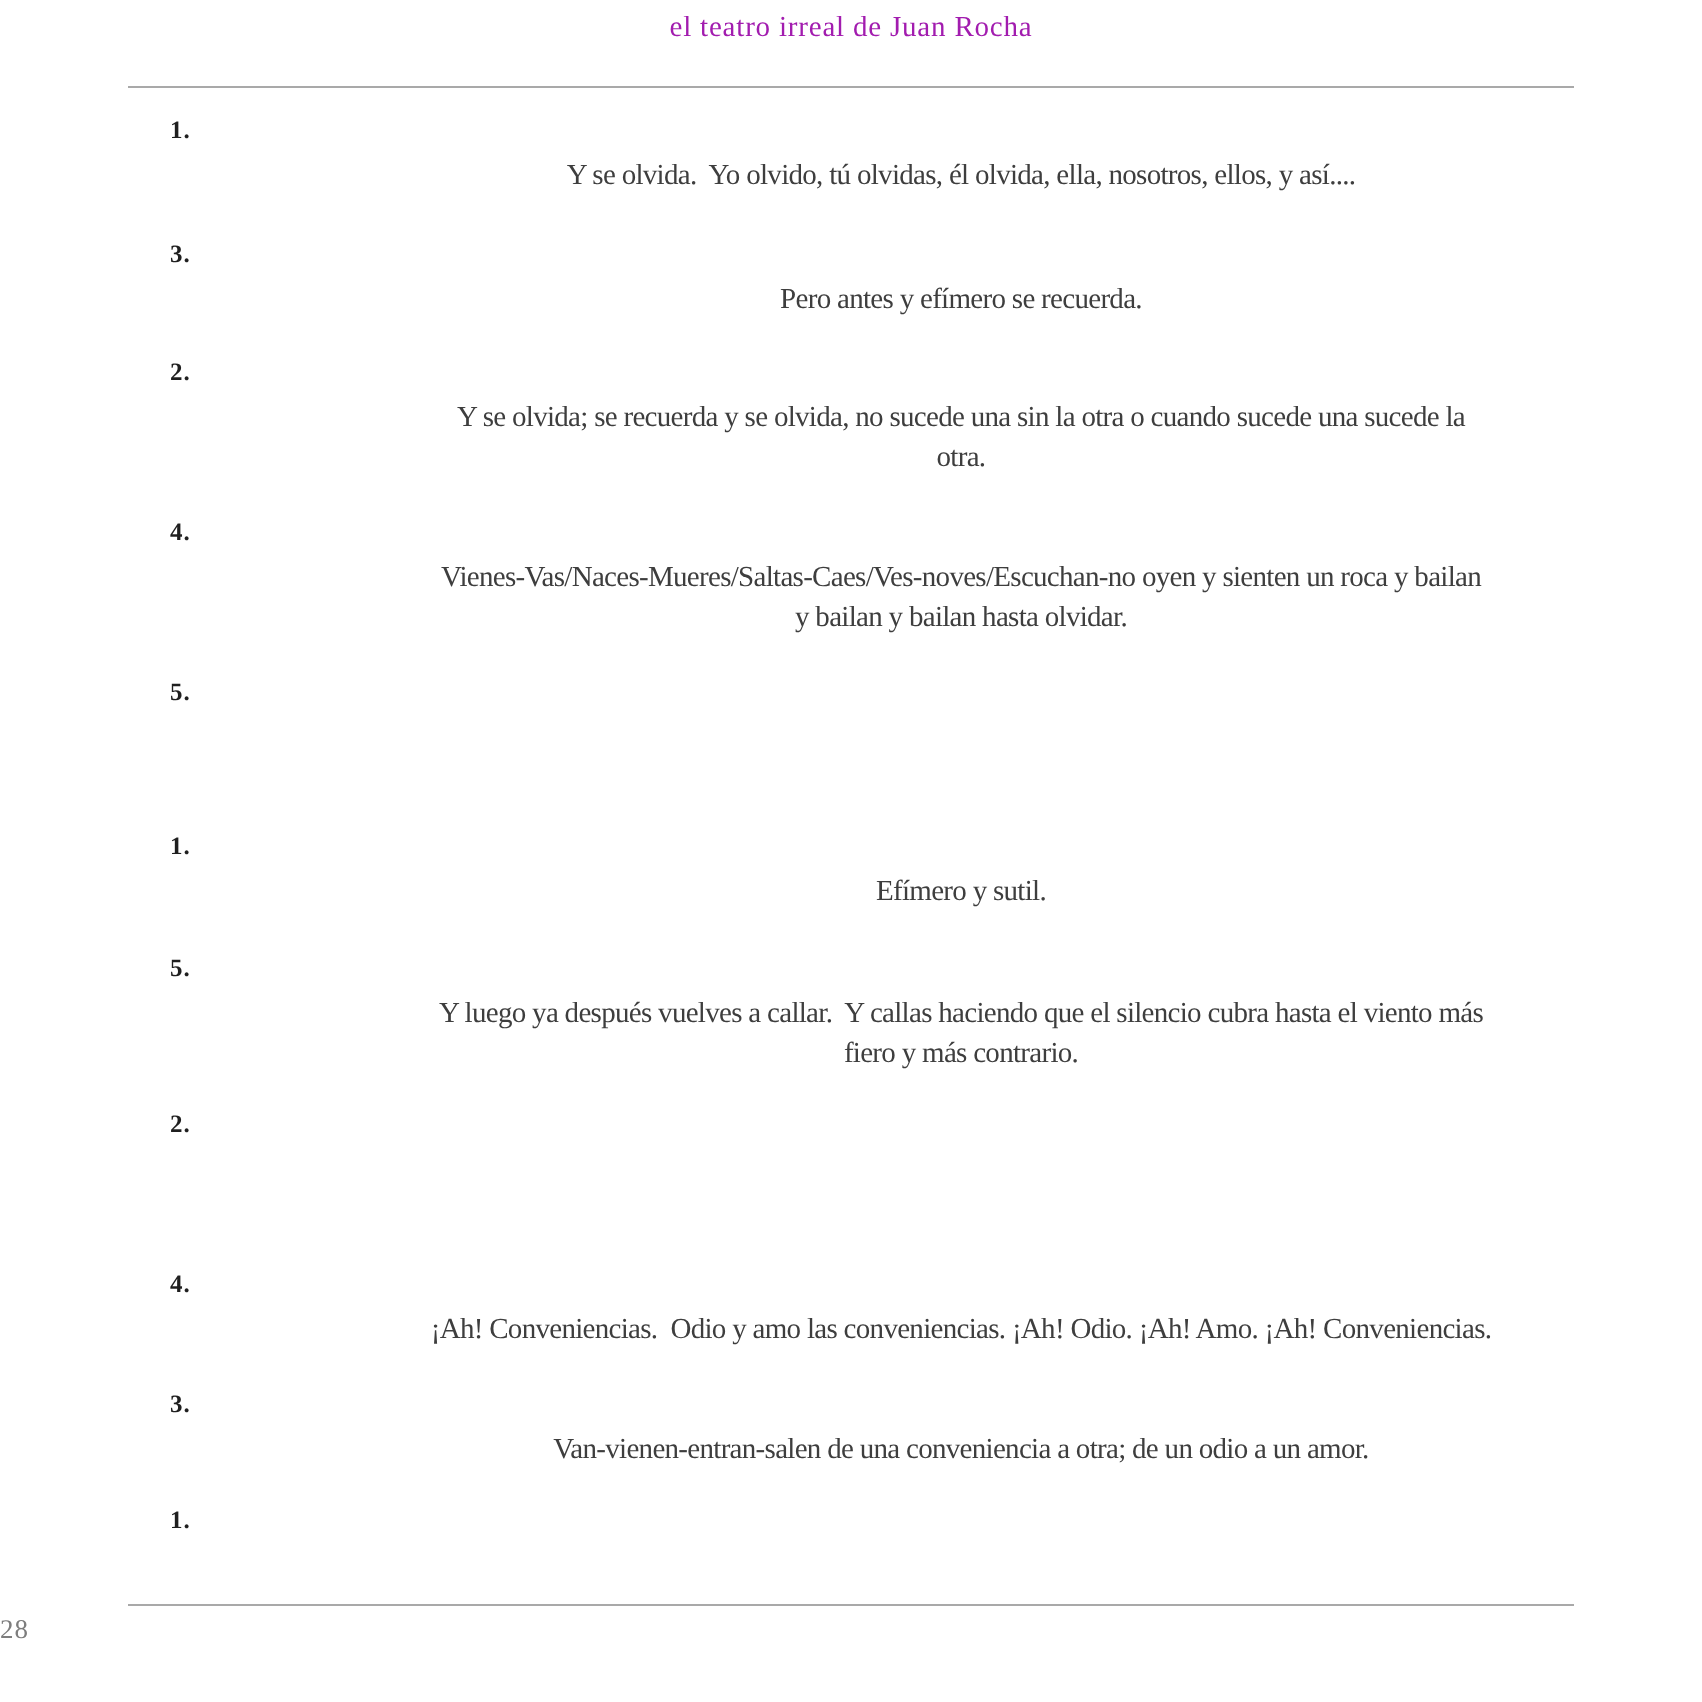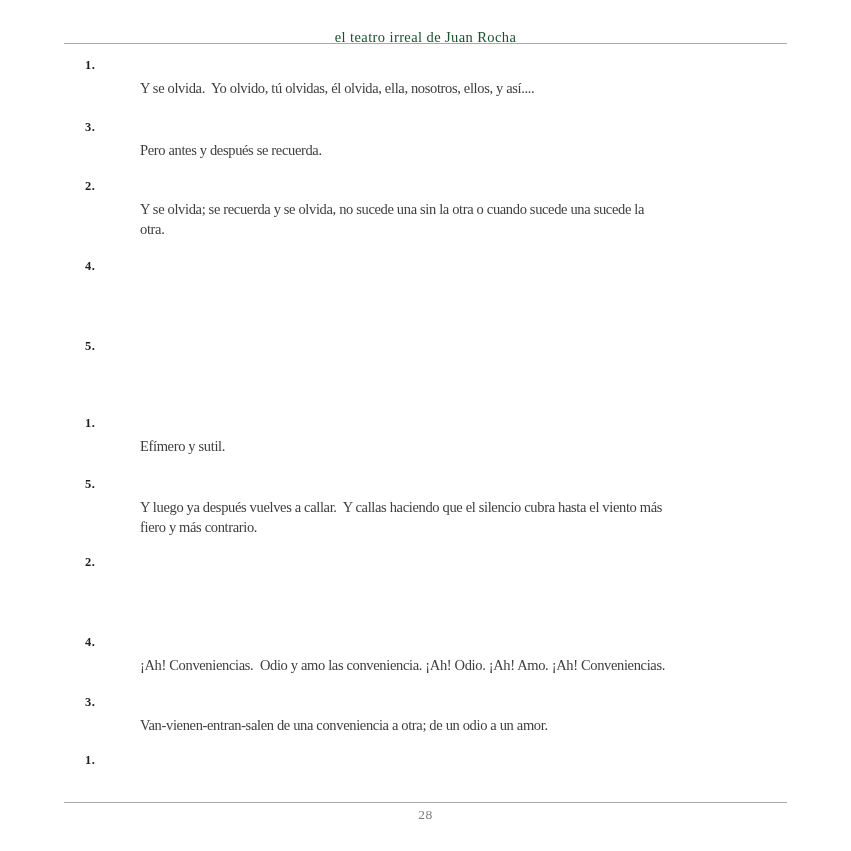--- a/index.html
+++ b/index.html
@@ -10,43 +10,43 @@
   #page {
     position: relative;
     width: 851px;
     height: 851px;
     background: #ffffff;
     overflow: hidden;
     font-family: "Liberation Serif", "DejaVu Serif", serif;
   }
   .header-title {
     position: absolute;
-    top: 29px;
+    top: 6px;
     left: 0;
     width: 100%;
     text-align: center;
     font-size: 14.5px;
-    color: #14532d;
+    color: #a21caf;
     letter-spacing: 0.4px;
   }
   .rule {
     position: absolute;
     left: 64px;
     width: 723px;
     height: 1px;
     background: #a9a9a9;
   }
   .rule.header-rule { top: 43px; }
   .rule.footer-rule { top: 802px; }
   .page-number {
     position: absolute;
     top: 807px;
     left: 0;
     width: 100%;
-    text-align: center;
+    text-align: left;
     font-size: 13.5px;
     color: #7d7d7d;
     letter-spacing: 0.5px;
   }
   .item {
     position: absolute;
     left: 85px;
     right: 30px;
   }
   .num {
@@ -57,48 +57,51 @@
     letter-spacing: 0.5px;
   }
   .text {
     margin-left: 55px;
     margin-top: 6px;
     font-size: 14.5px;
     line-height: 20px;
     color: #3e3e3e;
     letter-spacing: -0.35px;
     white-space: pre;
+    text-align: center;
   }
 </style>
 </head>
 <body>
 
 <div id="page">
 
   <div class="header-title">el teatro irreal de Juan Rocha</div>
   <div class="rule header-rule"></div>
 
   <div class="item" style="top:59px">
     <div class="num">1.</div>
     <div class="text">Y se olvida.  Yo olvido, tú olvidas, él olvida, ella, nosotros, ellos, y así....</div>
   </div>
 
   <div class="item" style="top:121px">
     <div class="num">3.</div>
-    <div class="text">Pero antes y después se recuerda.</div>
+    <div class="text">Pero antes y efímero se recuerda.</div>
   </div>
 
   <div class="item" style="top:180px">
     <div class="num">2.</div>
     <div class="text">Y se olvida; se recuerda y se olvida, no sucede una sin la otra o cuando sucede una sucede la
 otra.</div>
   </div>
 
   <div class="item" style="top:260px">
     <div class="num">4.</div>
+    <div class="text">Vienes-Vas/Naces-Mueres/Saltas-Caes/Ves-noves/Escuchan-no oyen y sienten un roca y bailan
+y bailan y bailan hasta olvidar.</div>
   </div>
 
   <div class="item" style="top:340px">
     <div class="num">5.</div>
   </div>
 
   <div class="item" style="top:417px">
     <div class="num">1.</div>
     <div class="text">Efímero y sutil.</div>
   </div>
@@ -108,21 +111,21 @@
     <div class="text">Y luego ya después vuelves a callar.  Y callas haciendo que el silencio cubra hasta el viento más
 fiero y más contrario.</div>
   </div>
 
   <div class="item" style="top:556px">
     <div class="num">2.</div>
   </div>
 
   <div class="item" style="top:636px">
     <div class="num">4.</div>
-    <div class="text">¡Ah! Conveniencias.  Odio y amo las conveniencia. ¡Ah! Odio. ¡Ah! Amo. ¡Ah! Conveniencias.</div>
+    <div class="text">¡Ah! Conveniencias.  Odio y amo las conveniencias. ¡Ah! Odio. ¡Ah! Amo. ¡Ah! Conveniencias.</div>
   </div>
 
   <div class="item" style="top:696px">
     <div class="num">3.</div>
     <div class="text">Van-vienen-entran-salen de una conveniencia a otra; de un odio a un amor.</div>
   </div>
 
   <div class="item" style="top:754px">
     <div class="num">1.</div>
   </div>

